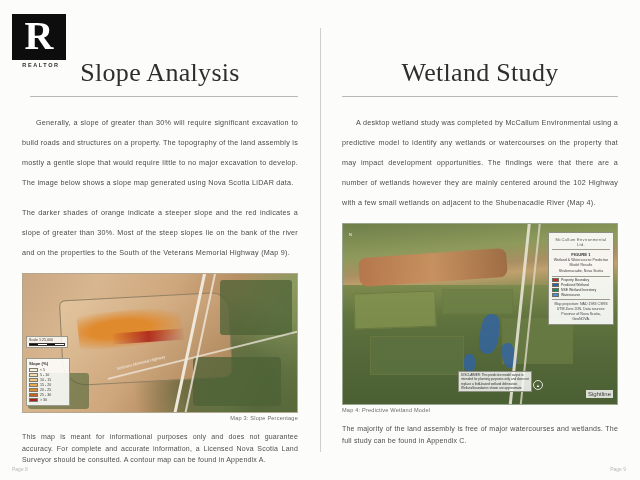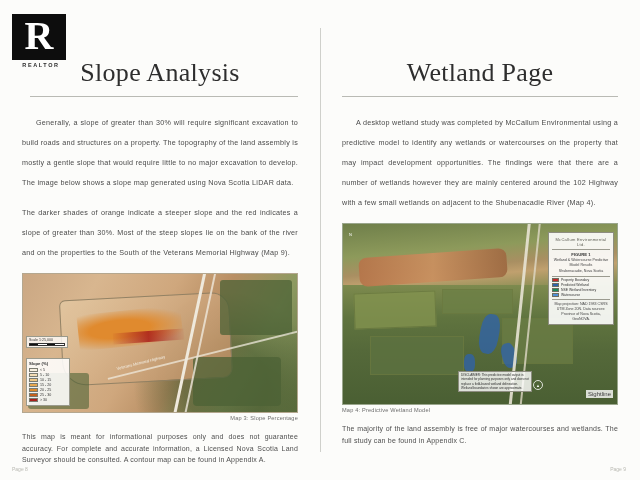--- a/index.html
+++ b/index.html
@@ -404,21 +404,21 @@
     <p class="footer-note">This map is meant for informational purposes only and does not guarantee accuracy. For complete and accurate information, a Licensed Nova Scotia Land Surveyor should be consulted. A contour map can be found in Appendix A.</p>
 
     <div class="page-num pn-left">Page 8</div>
   </div>
 
   <div class="divider"></div>
 
   <div class="panel">
 
 
-    <h1 class="title title-right">Wetland Page</h1>
+    <h1 class="title title-right">Wetland Study</h1>
     <div class="rule"></div>
 
     <p class="body indent">A desktop wetland study was completed by McCallum Environmental using a predictive model to identify any wetlands or watercourses on the property that may impact development opportunities. The findings were that there are a number of wetlands however they are mainly centered around the 102 Highway with a few small wetlands on adjacent to the Shubenacadie River (Map 4).</p>
 
     <div class="map-wrap">
       <div class="wet-map">
         <div class="wet-topstrip"></div>
         <div class="wet-brown"></div>
         <div class="wet-field wf1"></div>
         <div class="wet-field wf2"></div>

